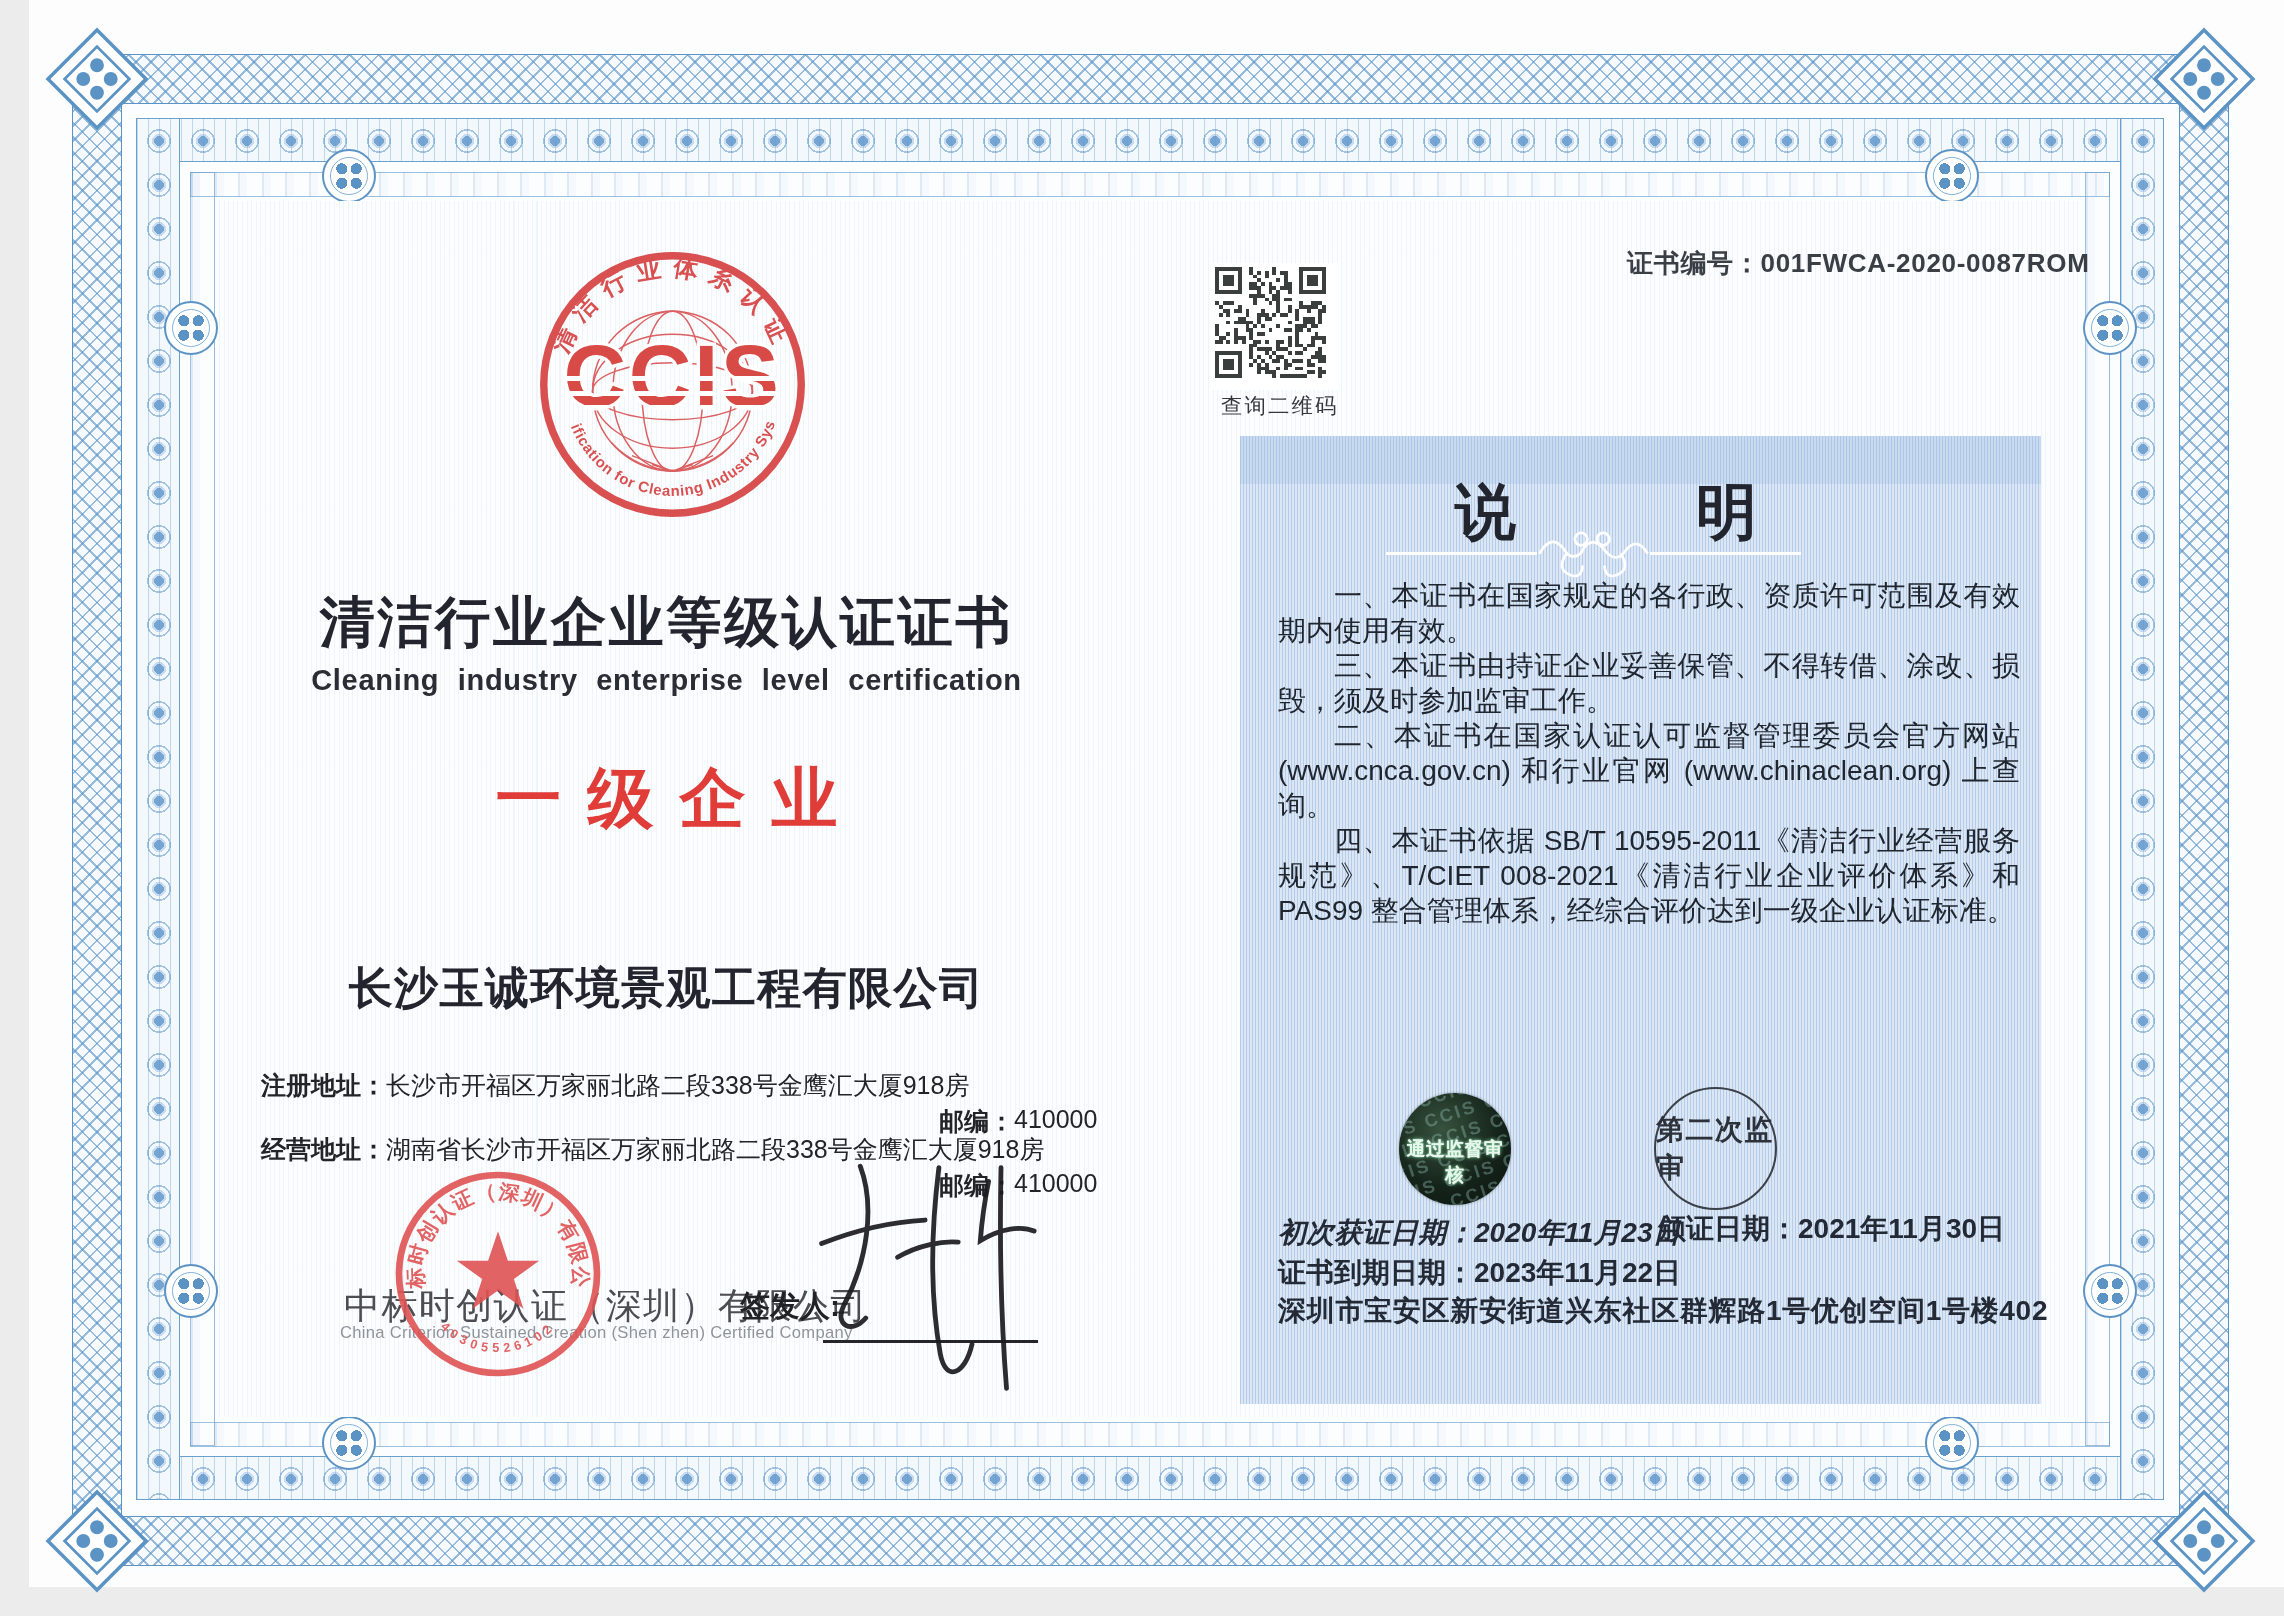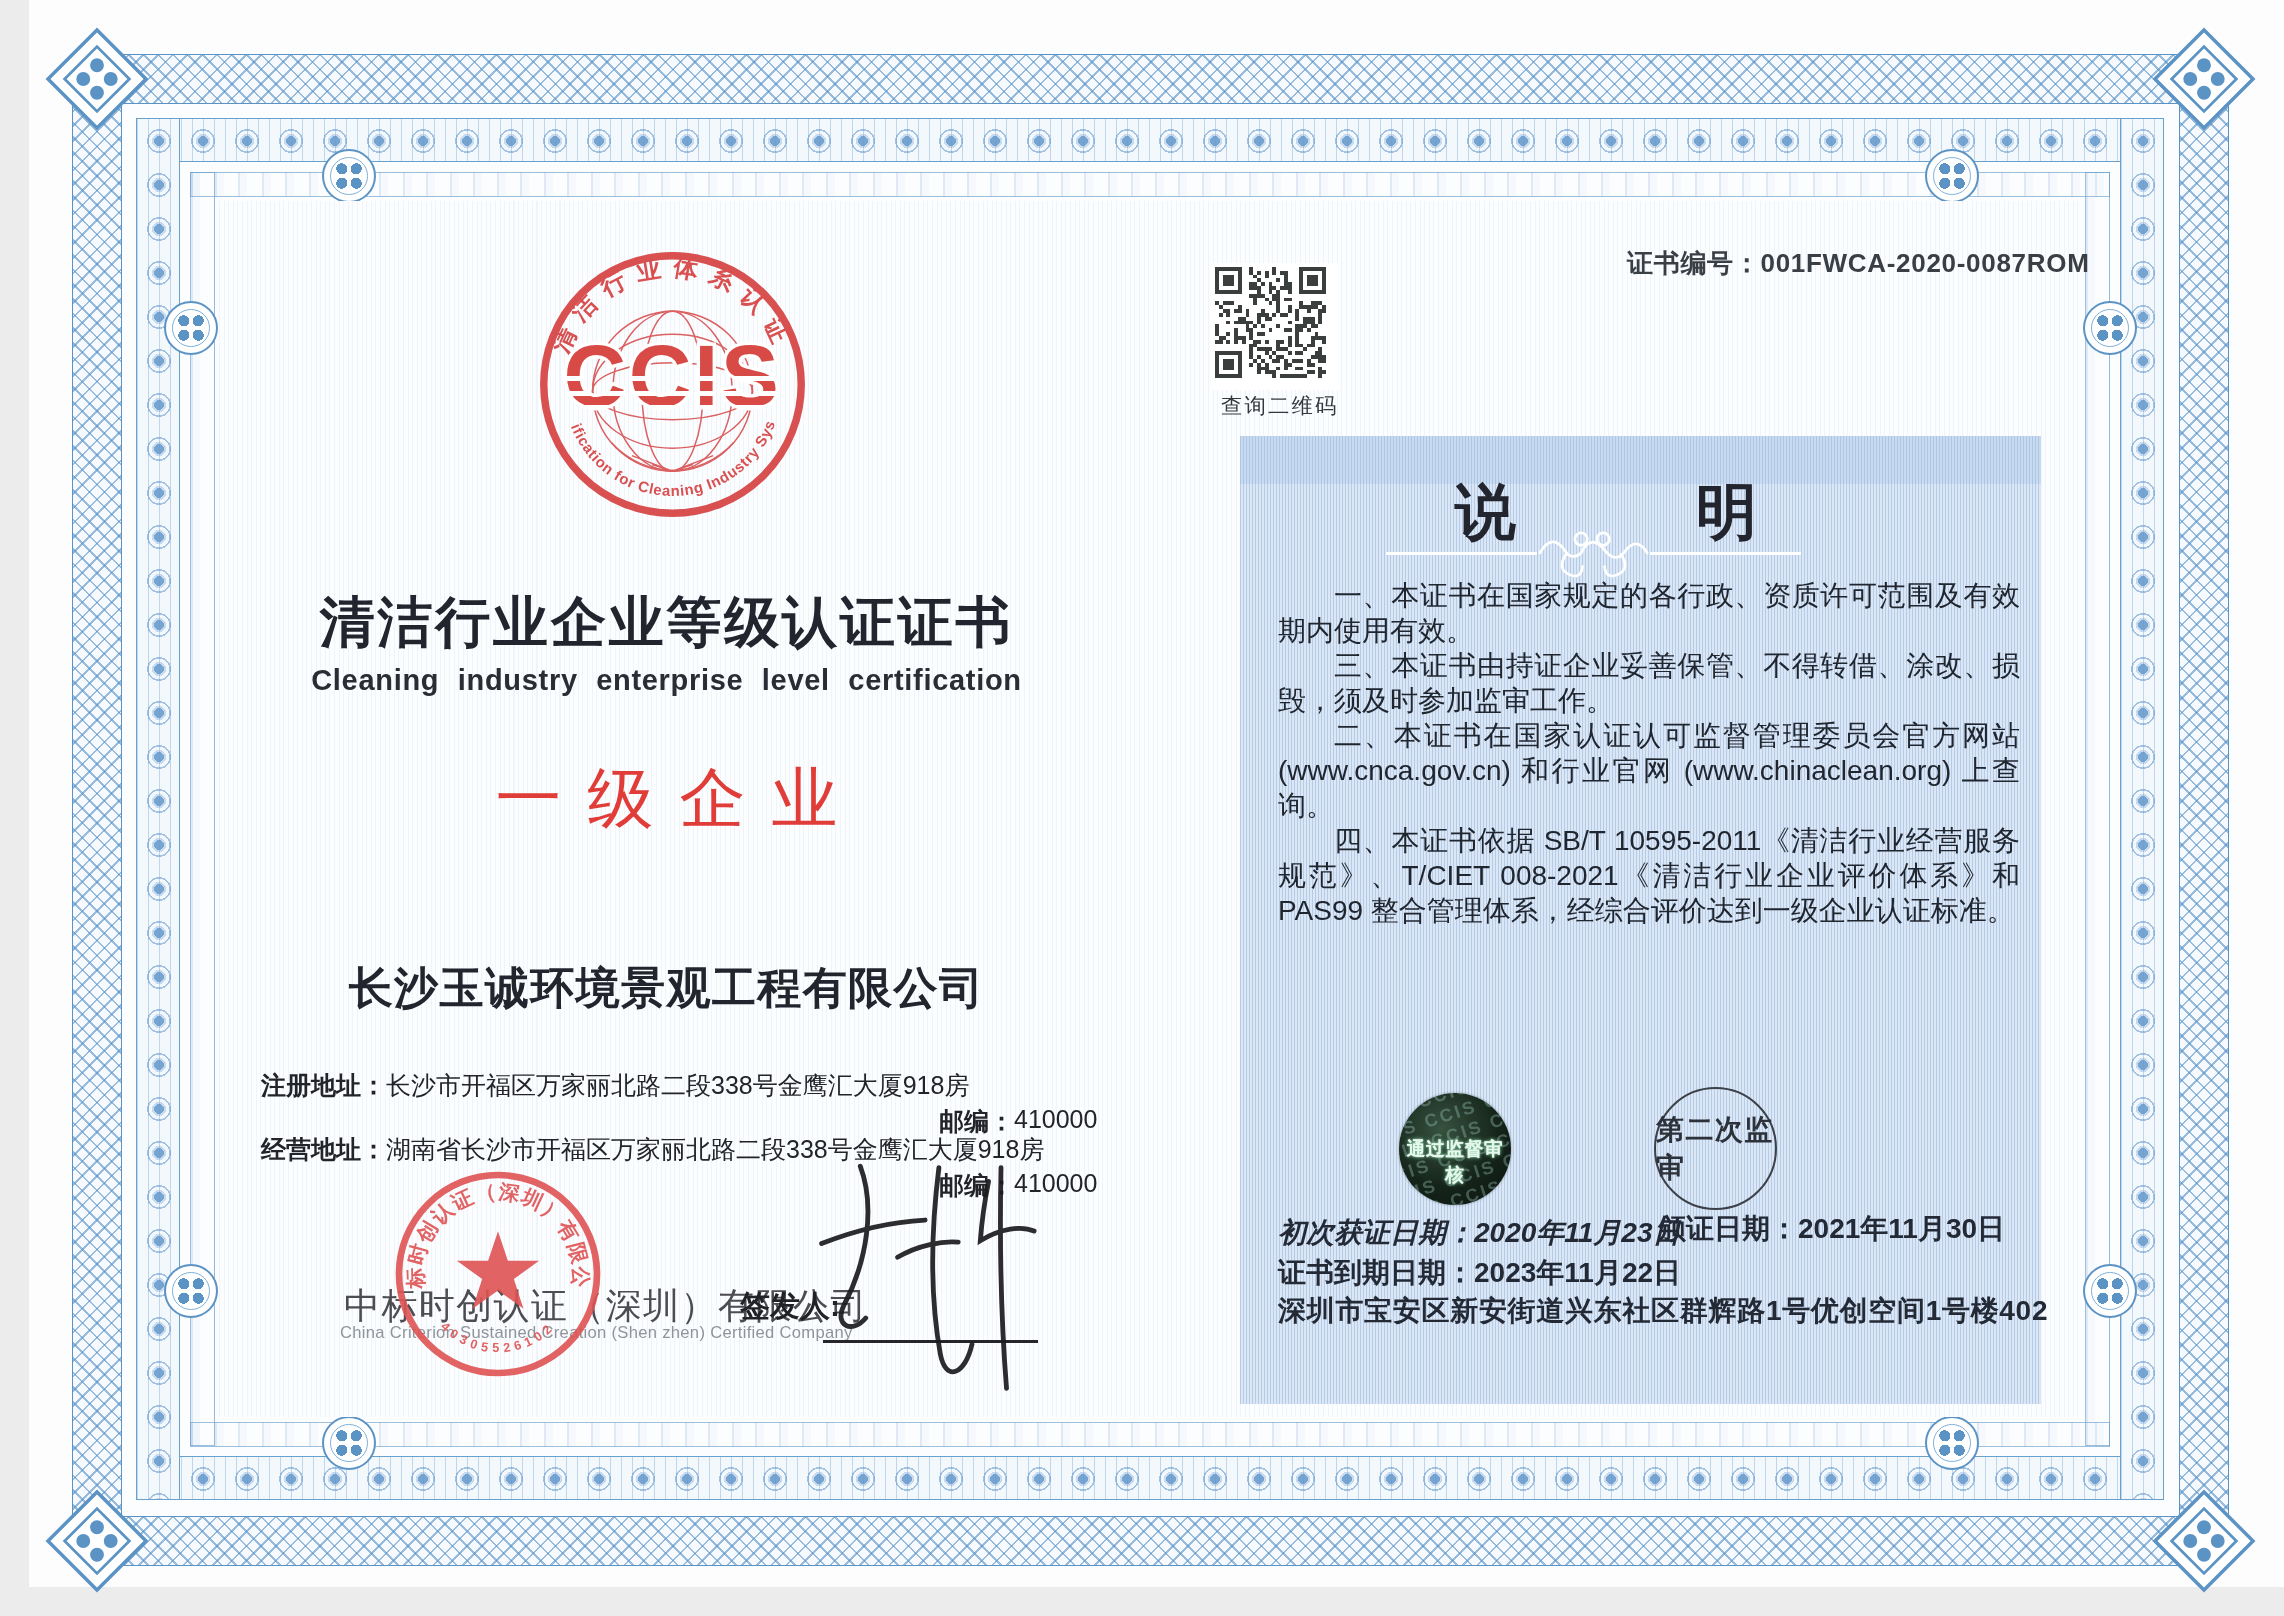--- a/index.html
+++ b/index.html
@@ -53,21 +53,21 @@
       radial-gradient(circle 6.2px at 70% 70%, #5b93c4 0 5.5px, transparent 5.5px);
   }
   
   .abs{position:absolute;}
   .cert-number{left:1627px;top:246px;font-size:26px;color:#3a3f46;letter-spacing:0.7px;font-weight:700;}
   .qr-box{left:1211px;top:263px;width:119px;height:119px;background:#fff;padding:4.1px;}
   .qr-caption{left:1221px;top:391px;font-size:21.4px;color:#34383e;letter-spacing:2.1px;}
   .logo{left:537px;top:249px;}
   .title-cn{left:207px;top:586px;width:919px;text-align:center;font-size:55px;font-weight:700;color:#23252e;letter-spacing:2.8px;}
   .title-en{left:207px;top:664px;width:919px;text-align:center;font-size:29px;font-weight:600;color:#2b2d35;word-spacing:9.7px;letter-spacing:0.7px;}
-  .level{left:207px;top:754px;width:919px;text-align:center;font-size:66px;font-weight:400;color:#e03c38;letter-spacing:26px;text-indent:26px;}
+  .level{left:207px;top:754px;width:919px;text-align:center;font-size:66px;font-weight:700;color:#e03c38;letter-spacing:26px;text-indent:26px;}
   .company{left:207px;top:959px;width:919px;text-align:center;font-size:44px;font-weight:600;color:#23252e;letter-spacing:1.4px;font-family:Liberation Mono, monospace;}
   .addr-row{left:261px;width:801px;font-size:25px;color:#222429;display:flex;white-space:nowrap;}
   .addr-row .lab{font-weight:700;}
   .addr-row .postal{position:absolute;left:678px;display:flex;margin-top:36px;}
   .issuer-cn{left:344px;top:1282px;font-size:36px;color:#4c4c52;letter-spacing:1.4px;}
   .issuer-en{left:340px;top:1323px;font-size:16.6px;color:#8f949b;letter-spacing:0.3px;}
   .signer-label{left:740px;top:1286px;font-size:30px;color:#202226;font-weight:600;}
   .sig-line{left:823px;top:1340px;width:215px;height:2.8px;background:#26262a;}
   .seal-box{left:391px;top:1167px;opacity:.9;}
   .signature-box{left:794px;top:1140px;}

